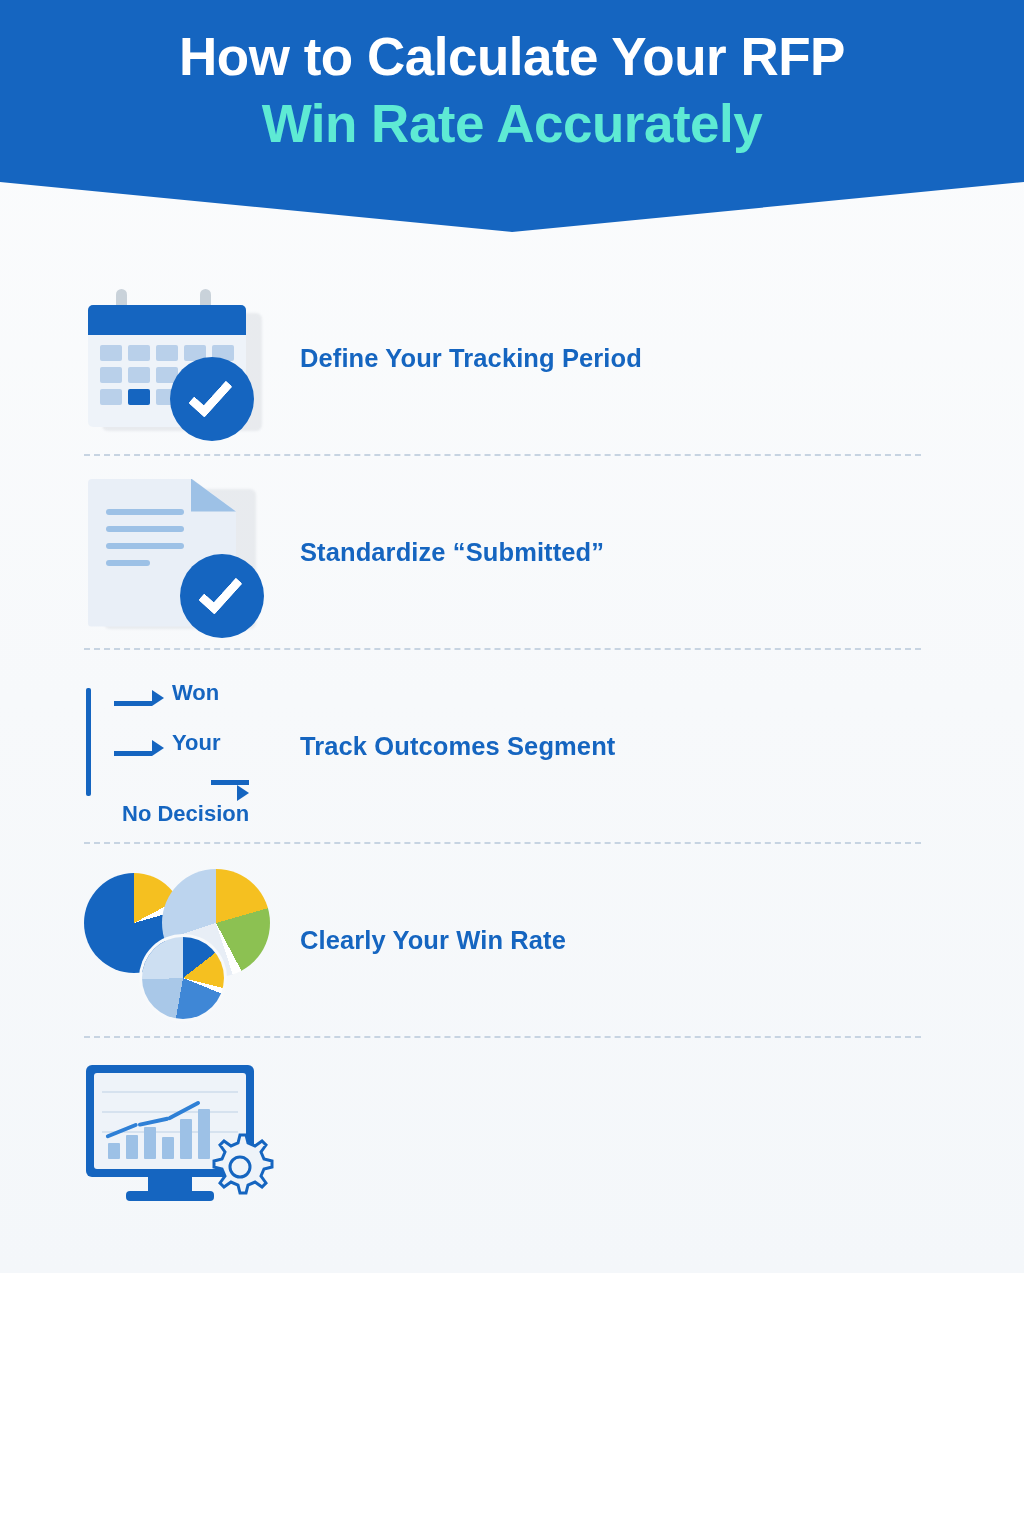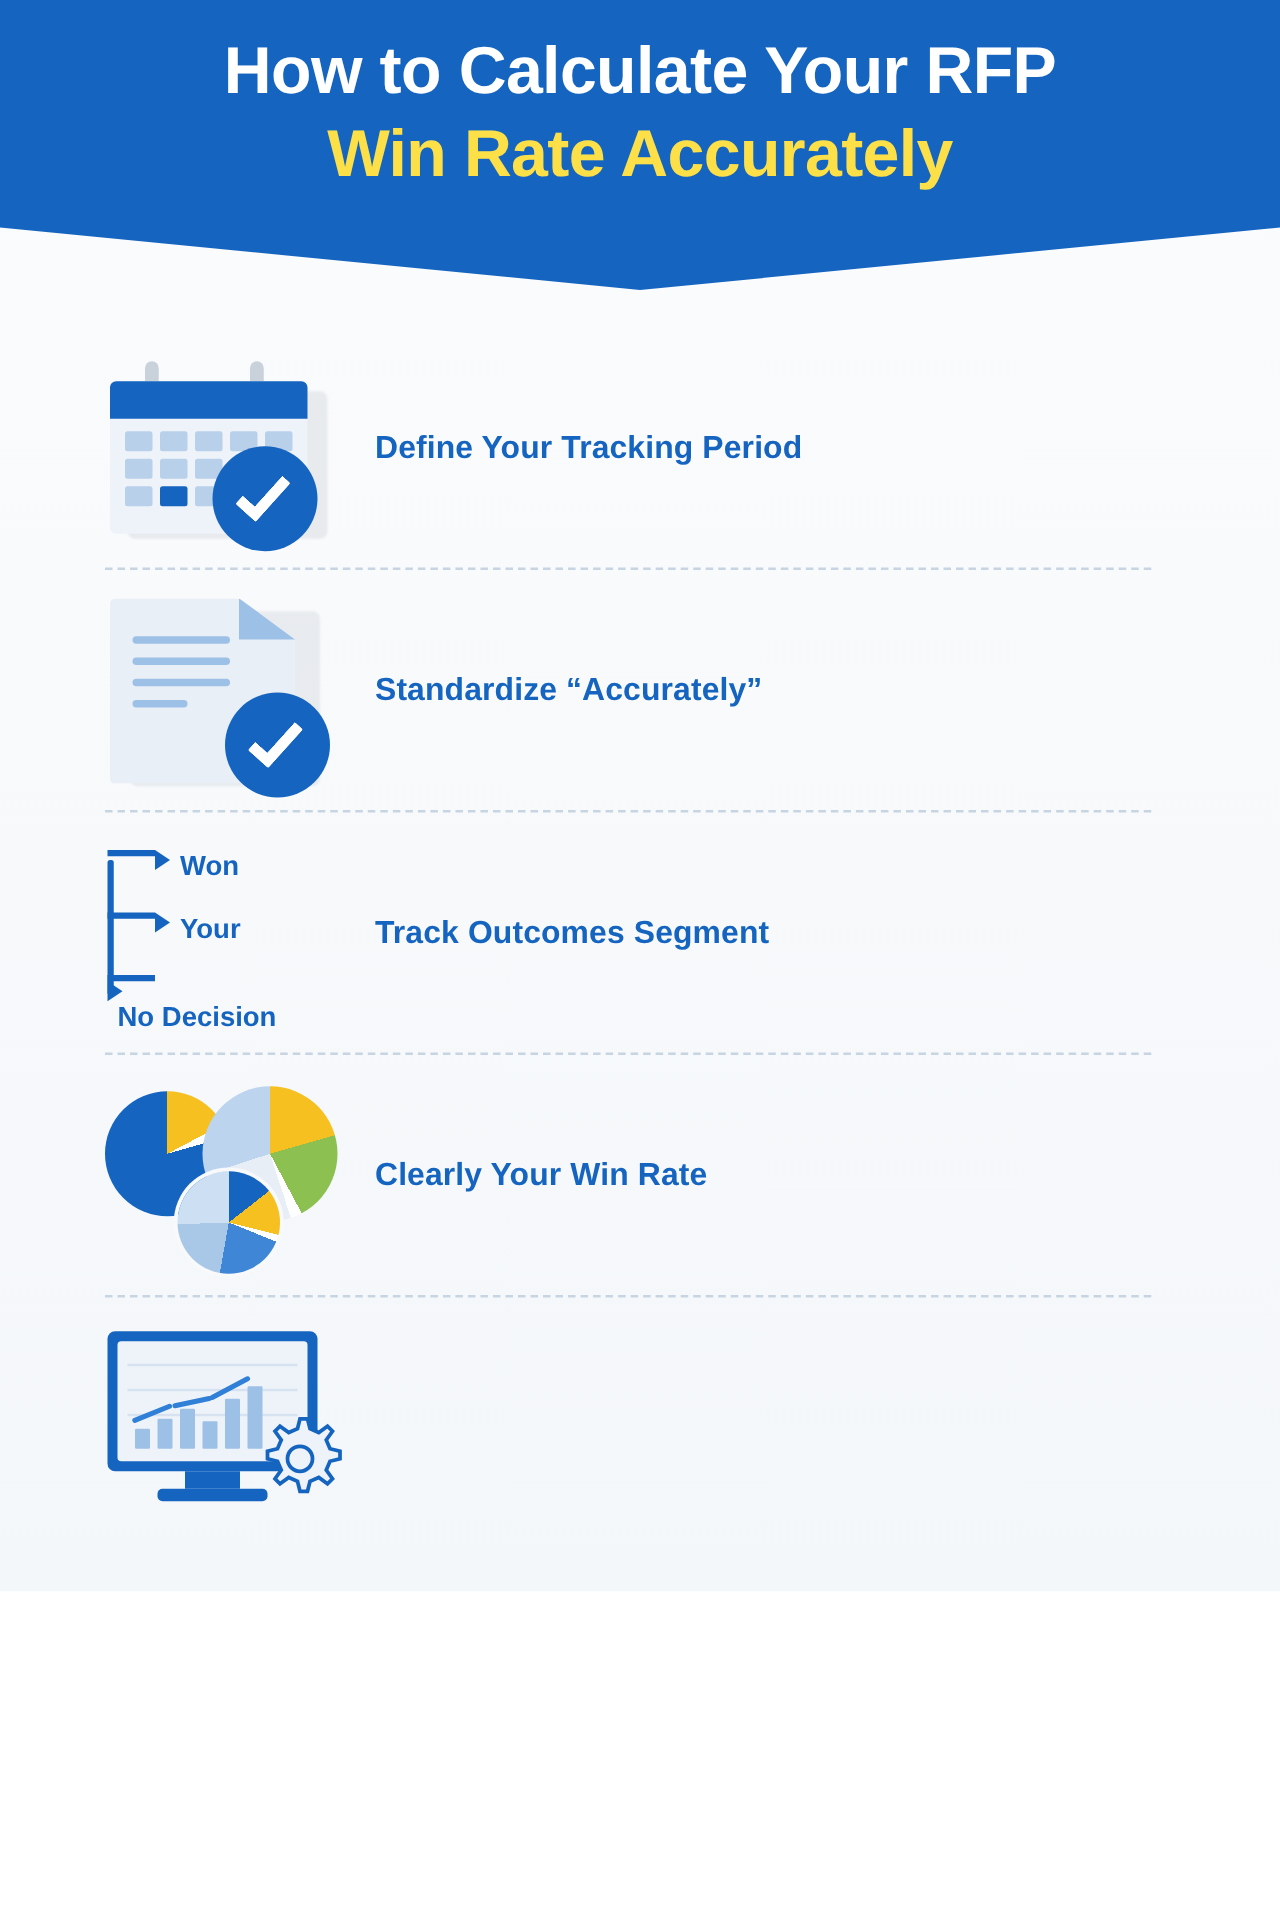--- a/index.html
+++ b/index.html
@@ -34,21 +34,21 @@
     font-size: 53px;
     font-weight: bold;
     color: #ffffff;
     letter-spacing: -0.5px;
     line-height: 1.18;
     white-space: nowrap;
   }
   .title-line2 {
     font-size: 53px;
     font-weight: bold;
-    color: #fde047;
+    color: #5eead4;
     letter-spacing: -0.5px;
     line-height: 1.18;
     white-space: nowrap;
     margin-top: 4px;
   }
 
   
   .steps {
     position: absolute;
     top: 262px;
@@ -205,21 +205,22 @@
     position: absolute;
     left: 4px; top: 12px;
     width: 5px; height: 108px;
     background: #1565c0;
     border-radius: 2px;
   }
   .bitem {
     position: absolute;
     left: 4px;
     display: flex;
-    align-items: flex-start;
+    align-items: flex-end;
+    padding-left: 28px;
   }
   .bitem .arm {
     width: 38px; height: 5px;
     background: #1565c0;
   }
   .bitem .arrow {
     width: 0; height: 0;
     border-left: 12px solid #1565c0;
     border-top: 8px solid transparent;
     border-bottom: 8px solid transparent;
@@ -384,21 +385,21 @@
             <div class="doc-line"></div>
             <div class="doc-line"></div>
             <div class="doc-line"></div>
             <div class="doc-line short"></div>
           </div>
           <div class="badge-check">
             <div class="tick"></div>
           </div>
         </div>
       </div>
-      <div class="step-label">Standardize “Accurately”</div>
+      <div class="step-label">Standardize “Submitted”</div>
     </div>
 
     <div class="divider"></div>
 
     <div class="step">
       <div class="icon-wrap">
         <div class="branch">
           <div class="branch-spine"></div>
           <div class="bitem i1">
             <div class="arm"></div>

